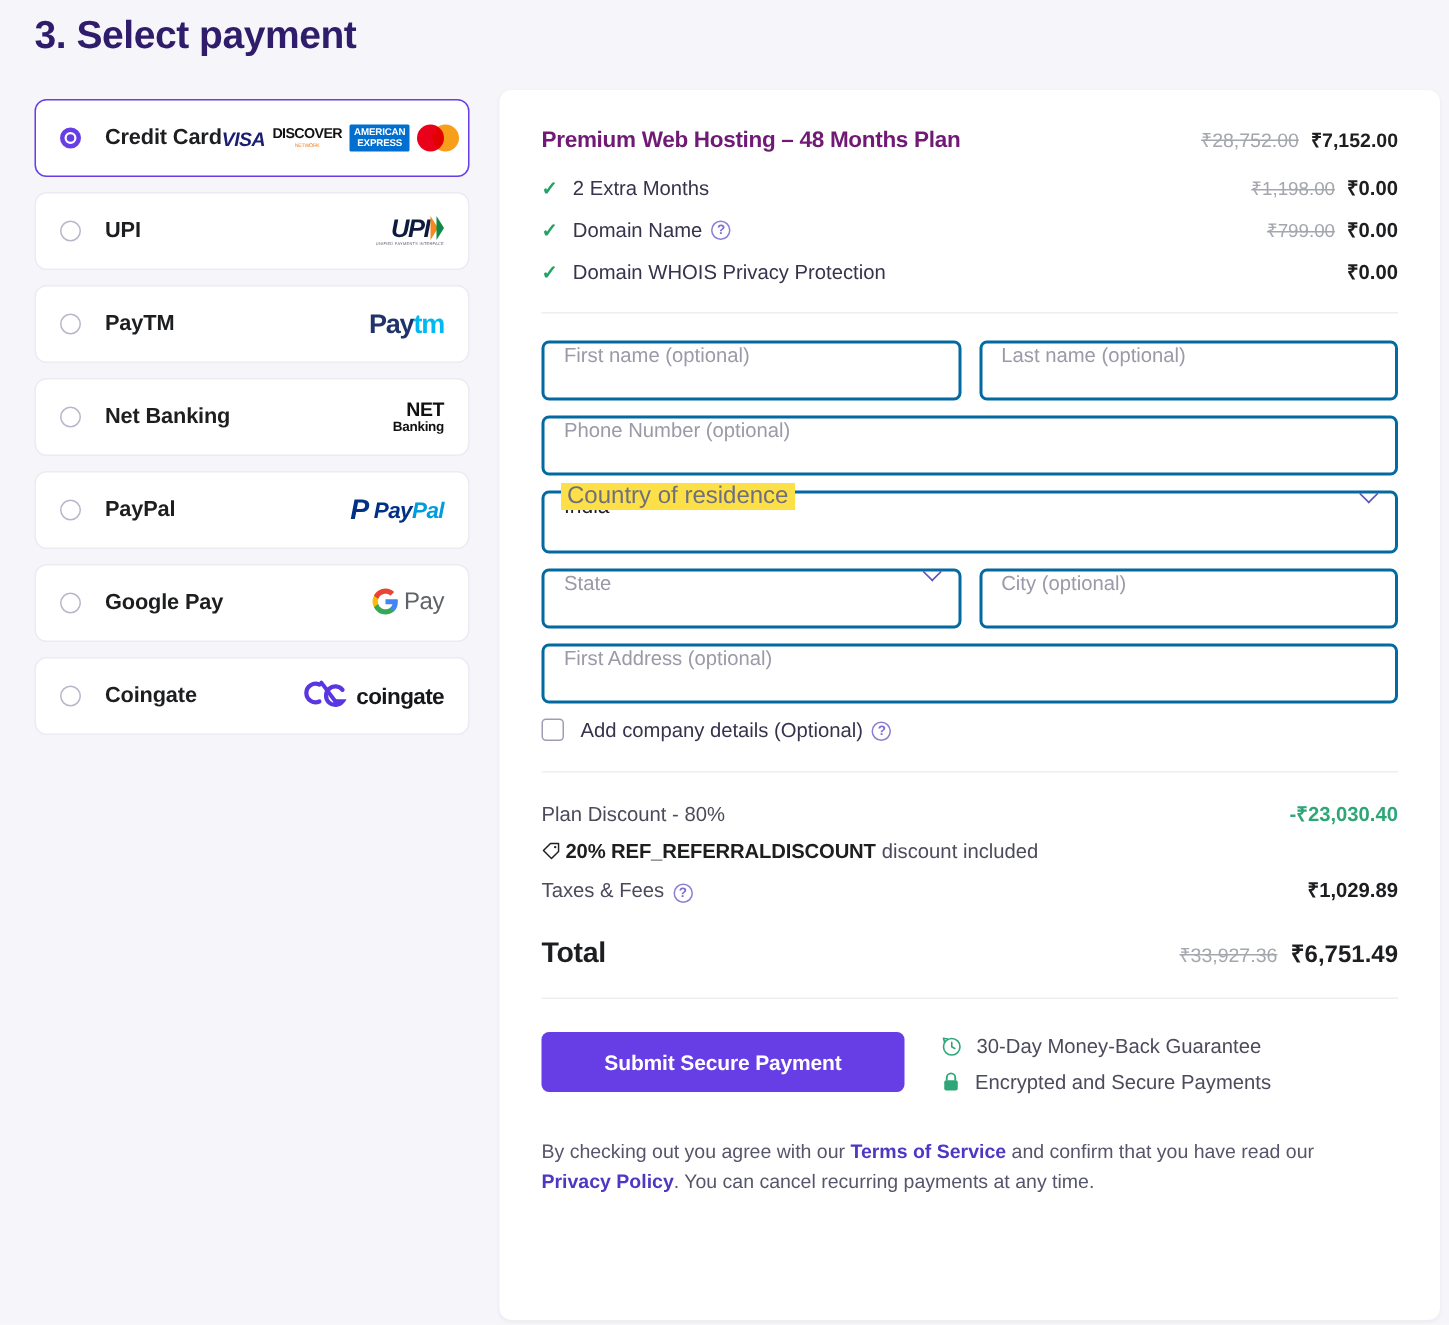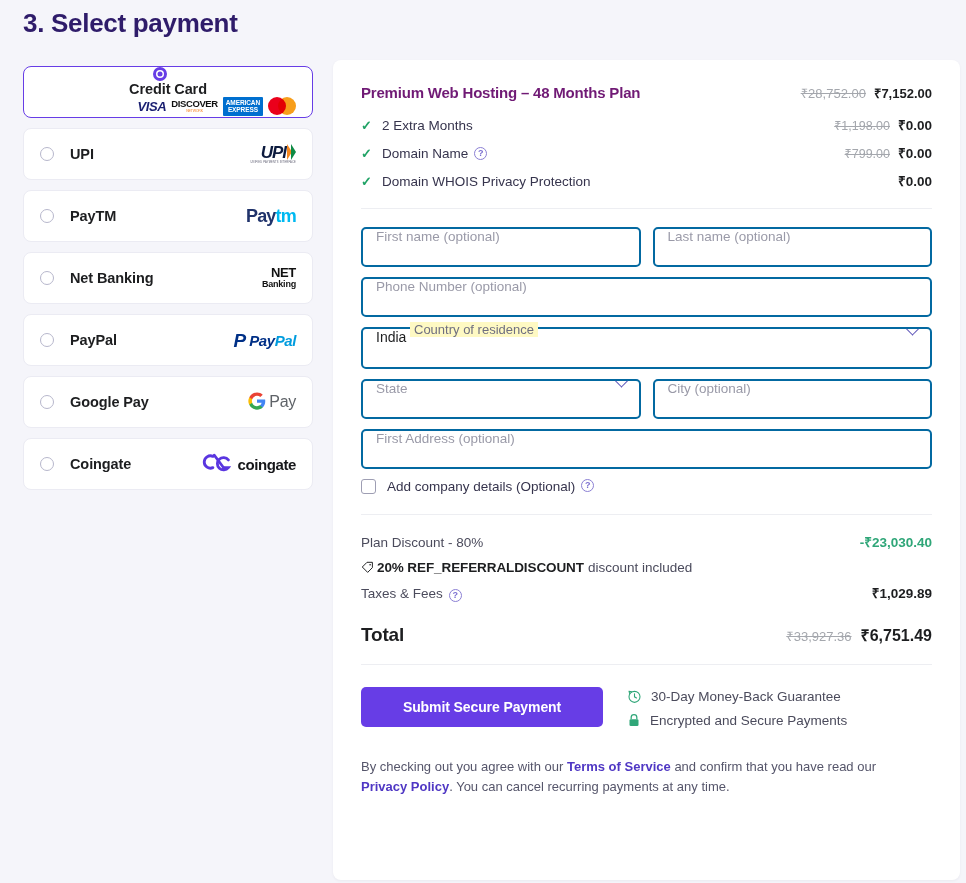--- a/index.html
+++ b/index.html
@@ -19,21 +19,21 @@
   }
 
   
   .methods { position: absolute; left: 23px; top: 66px; width: 290px; }
   .method {
     height: 52px; margin-bottom: 10px;
     background: #ffffff; border: 1px solid #ebebf3; border-radius: 8px;
     display: flex; align-items: center; padding: 0 16px;
     cursor: pointer;
   }
-  .method.selected { border: 1.6px solid #673de6; flex-direction: column; }
+  .method.selected { border: 1.6px solid #673de6; }
   .radio {
     width: 14px; height: 14px; border-radius: 50%;
     border: 1.4px solid #b7b7cc; flex: 0 0 auto; margin-right: 16px;
     position: relative; background: #fff;
   }
   .method.selected .radio { border: 3px solid #673de6; }
   .method.selected .radio::after {
     content: ""; position: absolute; left: 50%; top: 50%;
     width: 5px; height: 5px; border-radius: 50%; background: #673de6;
     transform: translate(-50%,-50%);
@@ -131,25 +131,25 @@
   .field.select { cursor: pointer; }
   .chev {
     margin-left: auto; width: 9px; height: 9px;
     border-right: 1.6px solid #5c54b8; border-bottom: 1.6px solid #5c54b8;
     transform: rotate(45deg) translate(-3px,-3px);
   }
   .field.filled {
     height: 42px; color: #1d1e20; font-size: 14px;
   }
   .field.filled .float-label {
-    position: absolute; left: 11px; top: -7px; background: #fef9c3; padding: 0 4px;
-    font-size: 13px; color: #6f6f80; margin-left: 36px;
-  }
-
-  .checkbox-row { display: flex; align-items: flex-start; margin-top: 10px; }
+    position: absolute; left: 11px; top: -7px; background: #fde047; padding: 0 4px;
+    font-size: 16px; color: #6f6f80;
+  }
+
+  .checkbox-row { display: flex; align-items: flex-end; margin-top: 10px; }
   .checkbox {
     width: 15px; height: 15px; border: 1.4px solid #9e9eb3; border-radius: 3px;
     background: #fff; margin-right: 11px; cursor: pointer; flex: 0 0 auto;
   }
   .checkbox-label { font-size: 13.5px; color: #36344d; }
 
   
   .totals { padding-top: 0; }
   .total-line { display: flex; align-items: baseline; margin-bottom: 9px; }
   .tl-label { font-size: 13.5px; color: #4b4b5c; }

